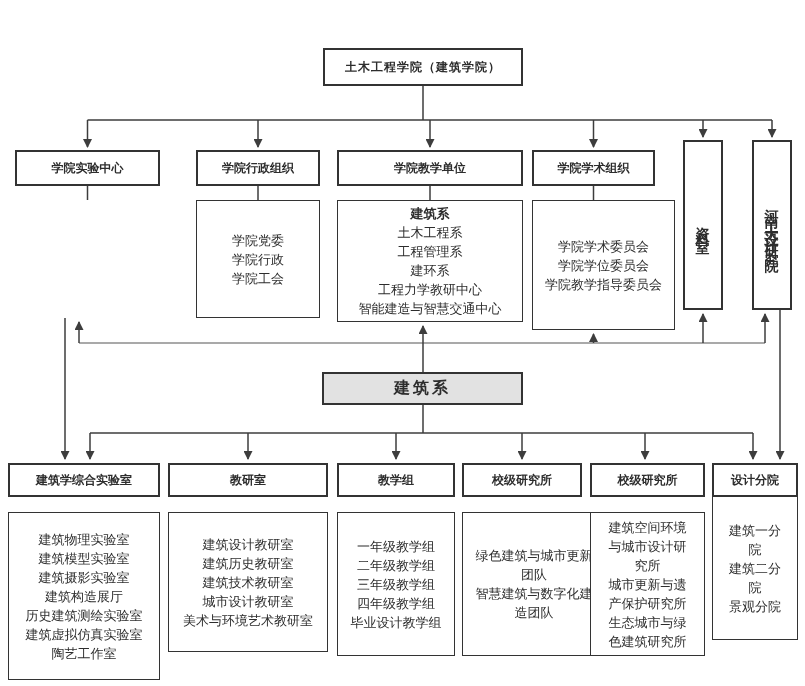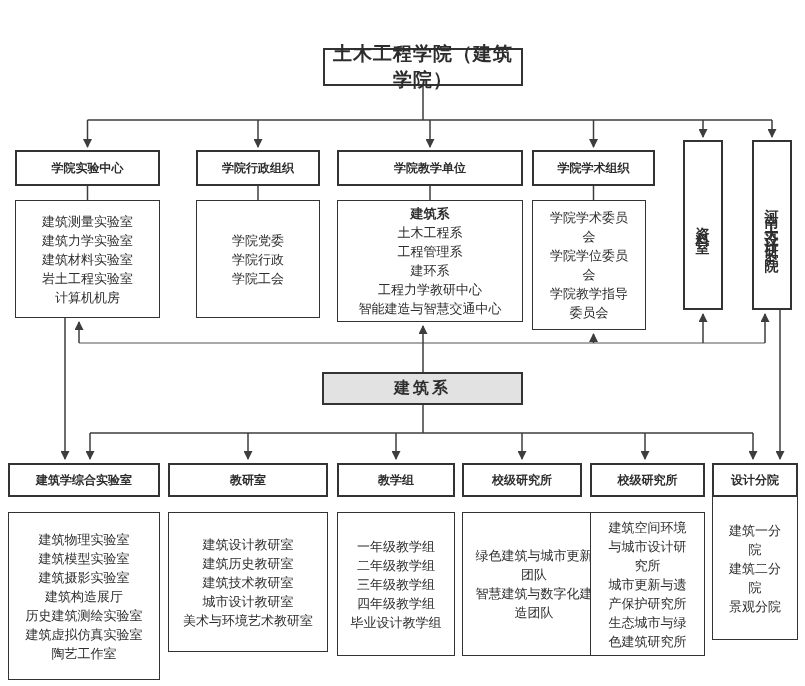--- a/index.html
+++ b/index.html
@@ -2,21 +2,21 @@
 <html><head>
 <meta charset="utf-8">
 <style>
   html,body{margin:0;padding:0;background:#ffffff;}
   body{font-family:"Liberation Sans","DejaVu Sans",sans-serif;}
   .canvas{position:relative;width:805px;height:686px;background:#ffffff;overflow:hidden;}
   svg.wires{position:absolute;left:0;top:0;width:805px;height:686px;pointer-events:none;}
   .box{position:absolute;border:1.5px solid #333333;background:#ffffff;box-sizing:border-box;
        display:flex;align-items:center;justify-content:center;text-align:center;color:#2d2d2d;}
   .hdr{font-weight:bold;font-size:12px;border-width:2px;}
-  .root{font-weight:bold;font-size:19px;border-width:2px;letter-spacing:1px;}
+  .root{font-weight:bold;font-size:12px;border-width:2px;letter-spacing:1px;}
   .dept{font-weight:bold;font-size:16px;background:#e2e2e2;border-width:2px;letter-spacing:3px;}
   .list{font-size:13px;line-height:19px;flex-direction:column;padding:6px 12px;}
   .list .line{width:100%;}
   .first-bold .line:first-child{font-weight:bold;}
   .vert{writing-mode:vertical-rl;font-weight:bold;font-size:14px;letter-spacing:6px;border-width:2px;}
 </style>
 </head>
 <body>
 
 <div class="canvas">
@@ -75,41 +75,34 @@
   <div class="box hdr" style="left:196px;top:150px;width:124px;height:36px">
     <span>学院行政组织</span>
   </div>
   <div class="box hdr" style="left:337px;top:150px;width:186px;height:36px">
     <span>学院教学单位</span>
   </div>
   <div class="box hdr" style="left:532px;top:150px;width:123px;height:36px">
     <span>学院学术组织</span>
   </div>
 
-  <div class="box list" style="left:15px;top:200px;width:145px;height:118px">
-      <div class="line">建筑测量实验室</div>
-      <div class="line">建筑力学实验室</div>
-      <div class="line">建筑材料实验室</div>
-      <div class="line">岩土工程实验室</div>
-      <div class="line">计算机机房</div>
-    </div>
   <div class="box list" style="left:196px;top:200px;width:124px;height:118px">
       <div class="line">学院党委</div>
       <div class="line">学院行政</div>
       <div class="line">学院工会</div>
     </div>
   <div class="box list first-bold" style="left:337px;top:200px;width:186px;height:122px">
       <div class="line">建筑系</div>
       <div class="line">土木工程系</div>
       <div class="line">工程管理系</div>
       <div class="line">建环系</div>
       <div class="line">工程力学教研中心</div>
       <div class="line">智能建造与智慧交通中心</div>
     </div>
-  <div class="box list" style="left:532px;top:200px;width:114px;height:130px">
+  <div class="box list" style="left:532px;top:200px;width:143px;height:130px">
       <div class="line">学院学术委员会</div>
       <div class="line">学院学位委员会</div>
       <div class="line">学院教学指导委员会</div>
     </div>
 
   <div class="box vert" style="left:683px;top:140px;width:40px;height:170px">
     <span>资料室</span>
   </div>
   <div class="box vert" style="left:752px;top:140px;width:40px;height:170px">
     <span>河南工大设计研究院</span>

